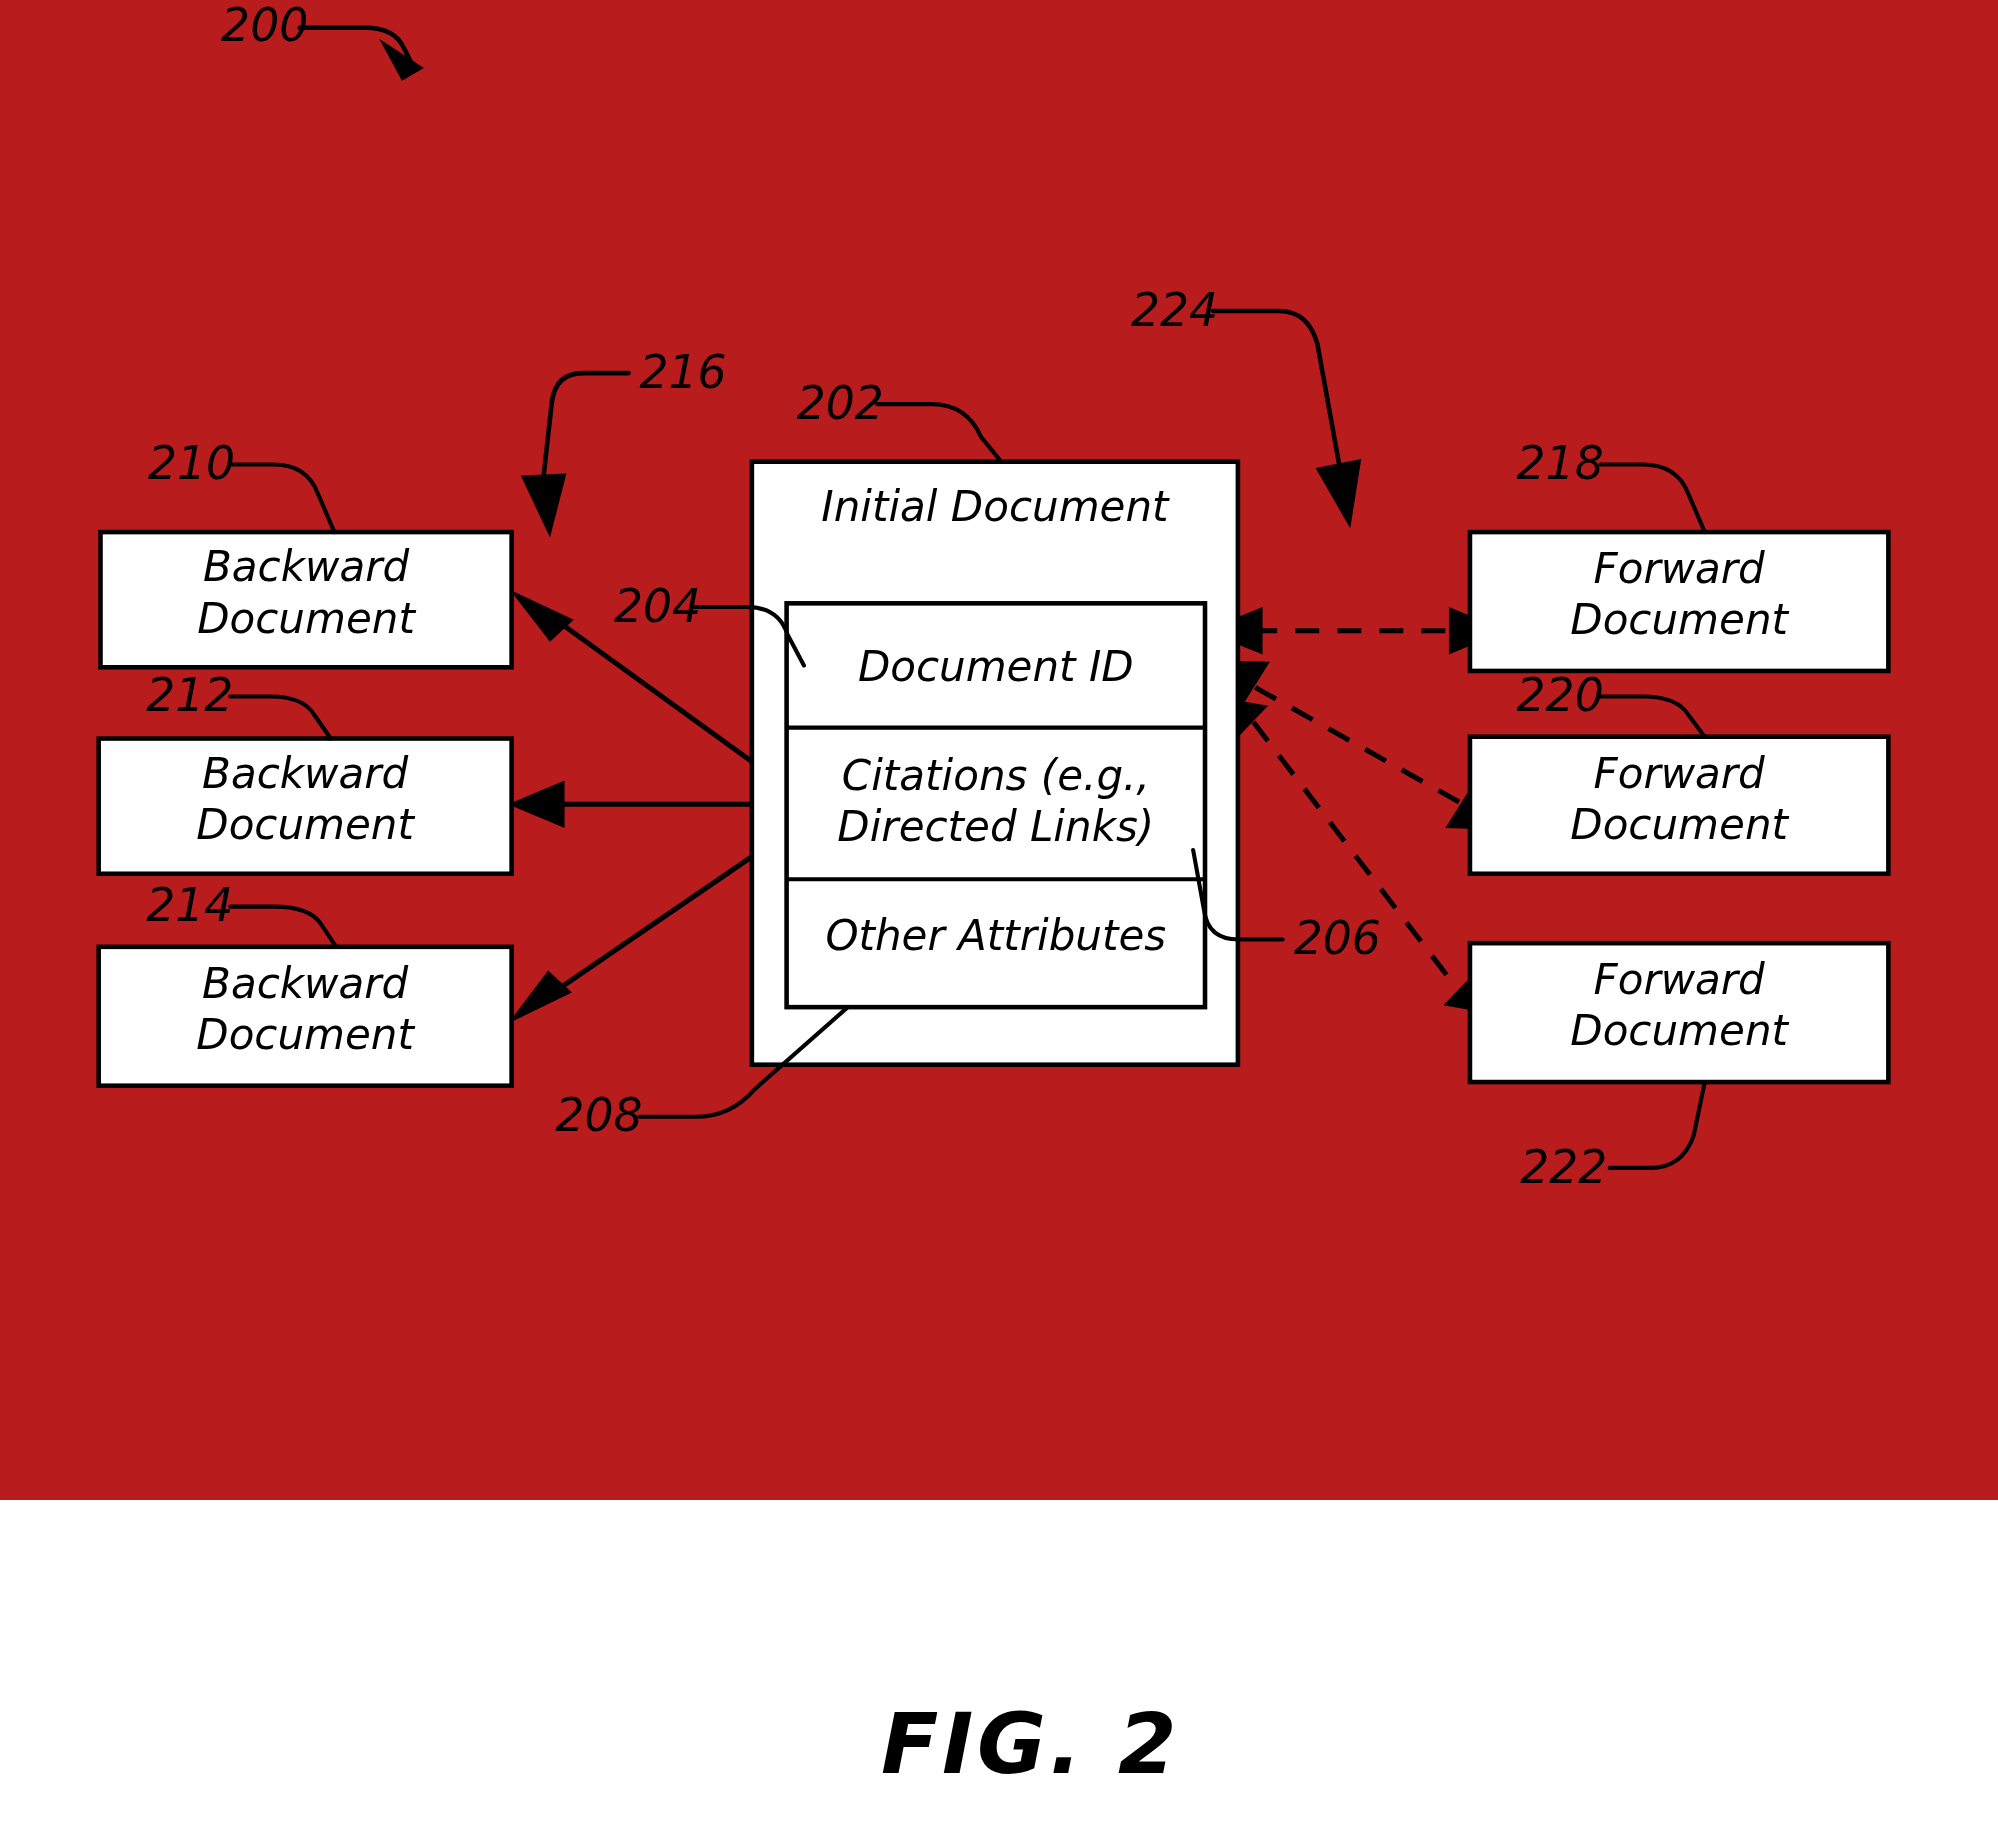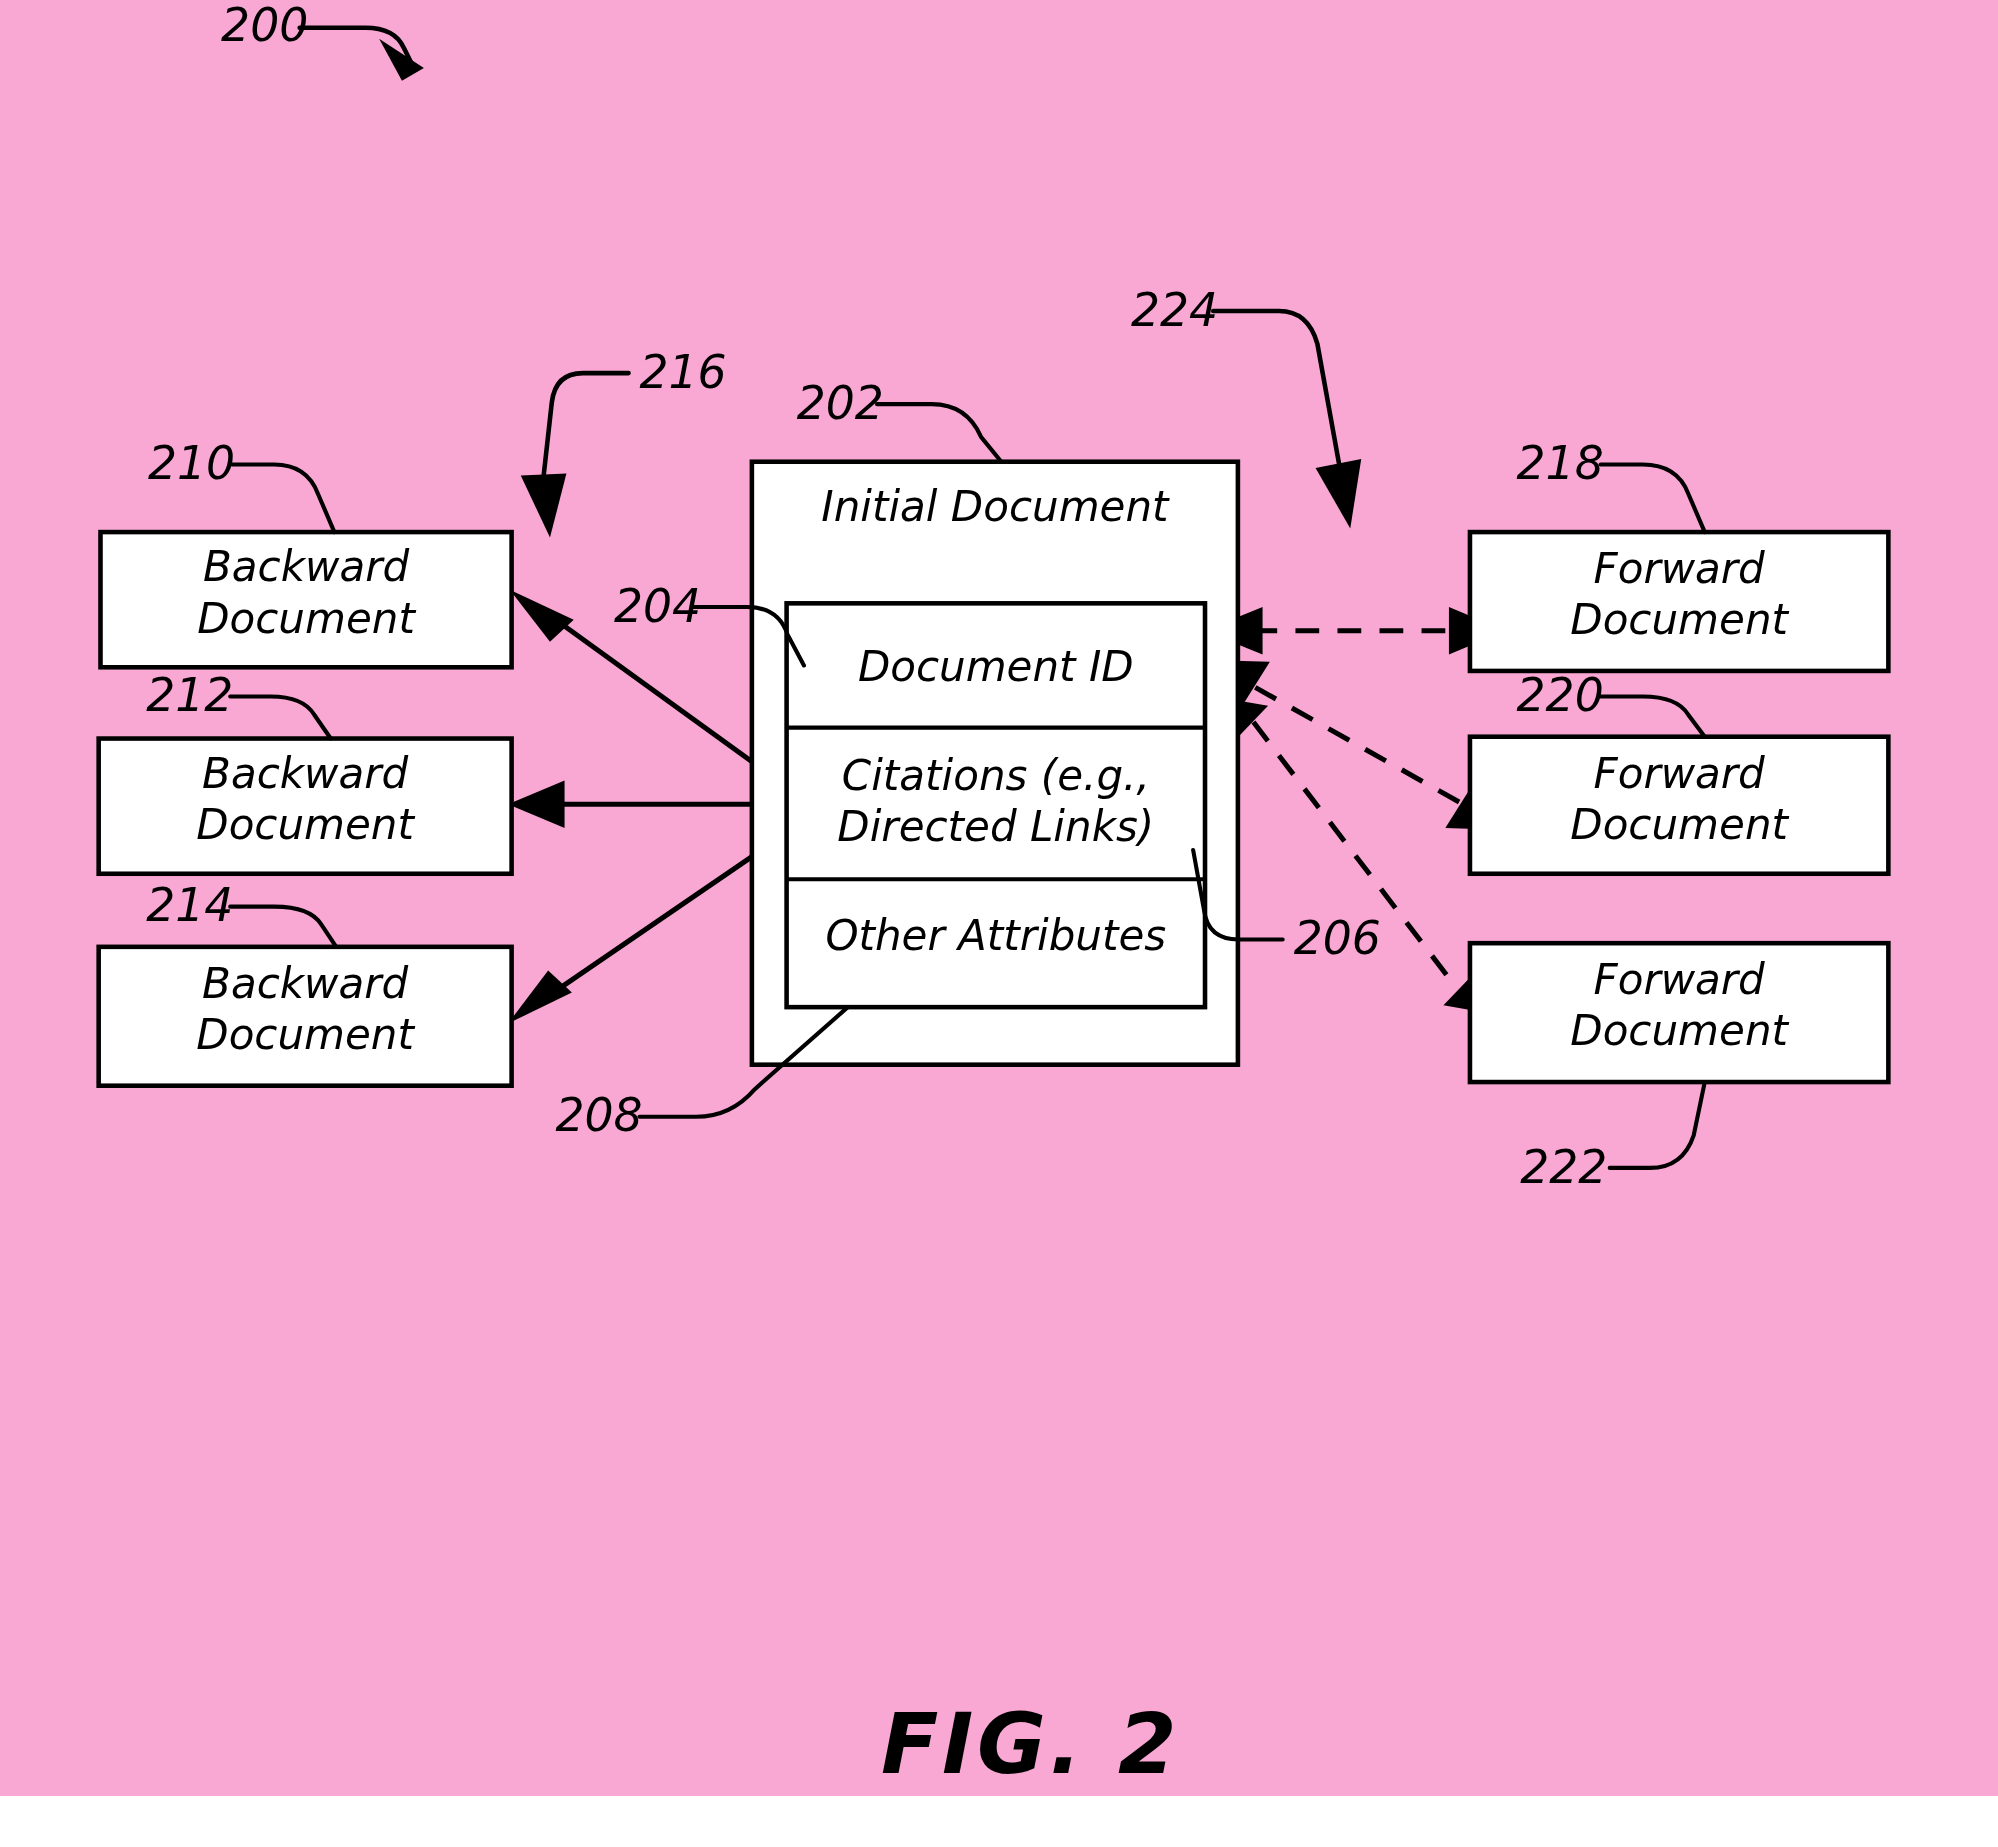--- a/index.html
+++ b/index.html
@@ -9,22 +9,22 @@
   }
   body {
     width: 1998px;
     height: 1848px;
     font-family: "DejaVu Sans", sans-serif;
     overflow: hidden;
   }
   #figure-root {
     position: relative;
     width: 1998px;
-    height: 1796px;
-    background: #f9a8d4;
+    height: 1500px;
+    background: #b91c1c;
   }
   svg#figure-svg {
     position: absolute;
     top: 0;
     left: 0;
     width: 1998px;
     height: 1848px;
     display: block;
   }
   .box-outline {

